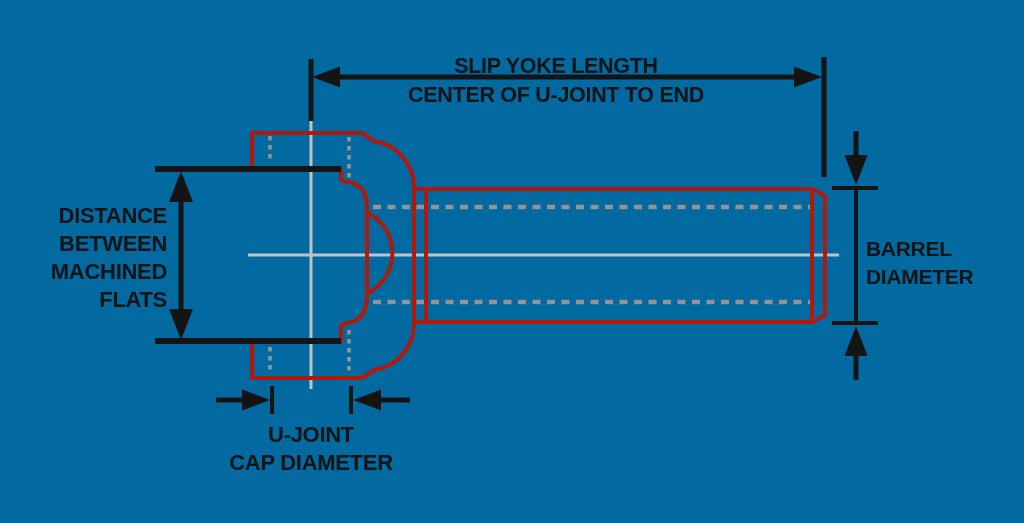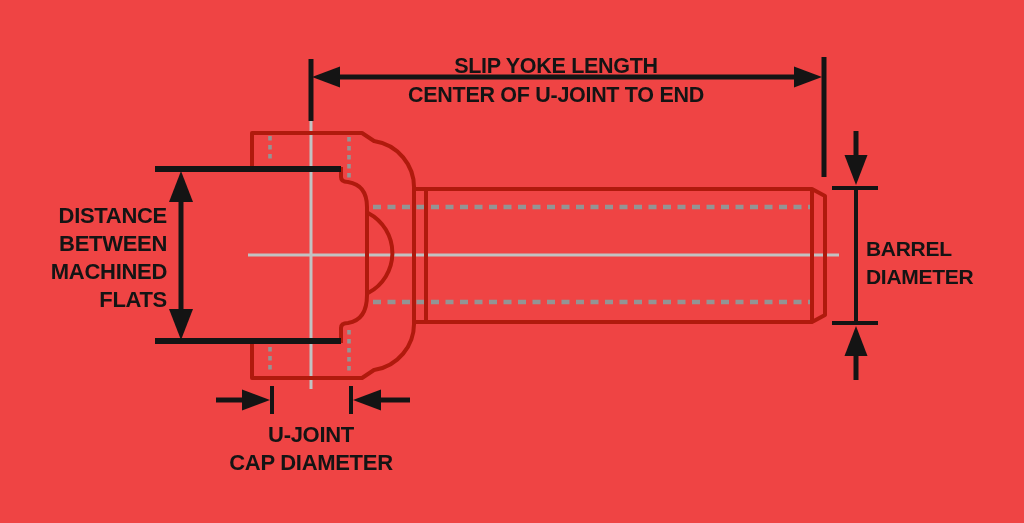--- a/index.html
+++ b/index.html
@@ -8,21 +8,21 @@
     background: #ffffff;
     width: 1024px;
     height: 523px;
     overflow: hidden;
     font-family: "Liberation Sans", sans-serif;
   }
   .stage {
     position: relative;
     width: 1024px;
     height: 523px;
-    background: #ef4444;
+    background: #0369a1;
   }
   svg text {
     font-family: "Liberation Sans", "DejaVu Sans", sans-serif;
     font-weight: 700;
     letter-spacing: -0.3px;
   }
 </style>
 </head>
 <body>
 

